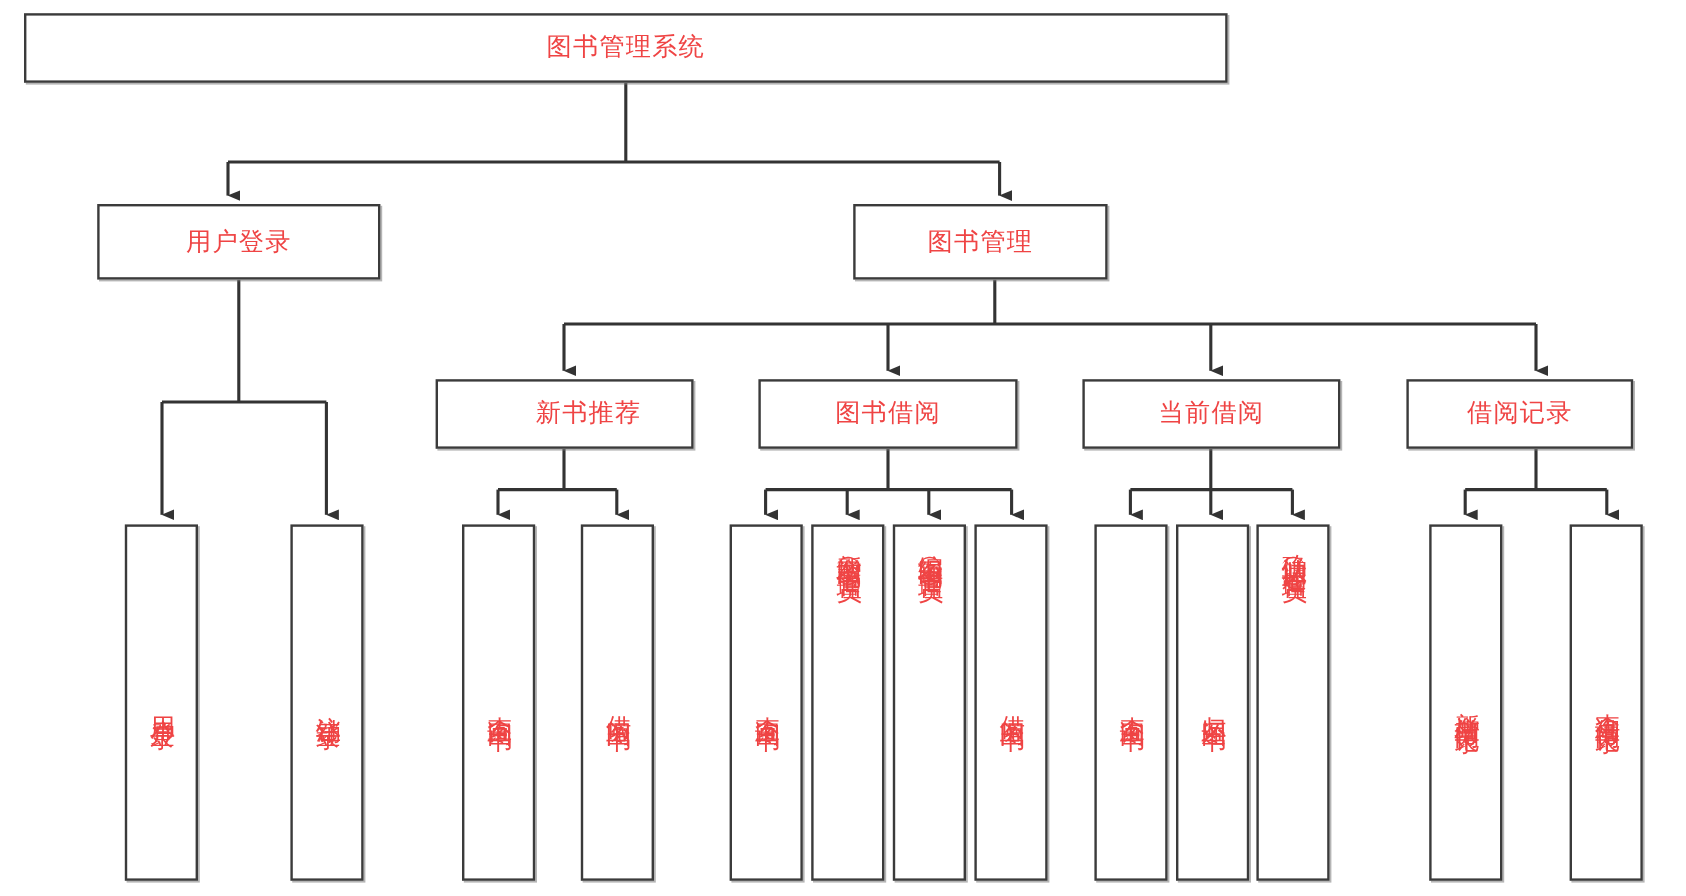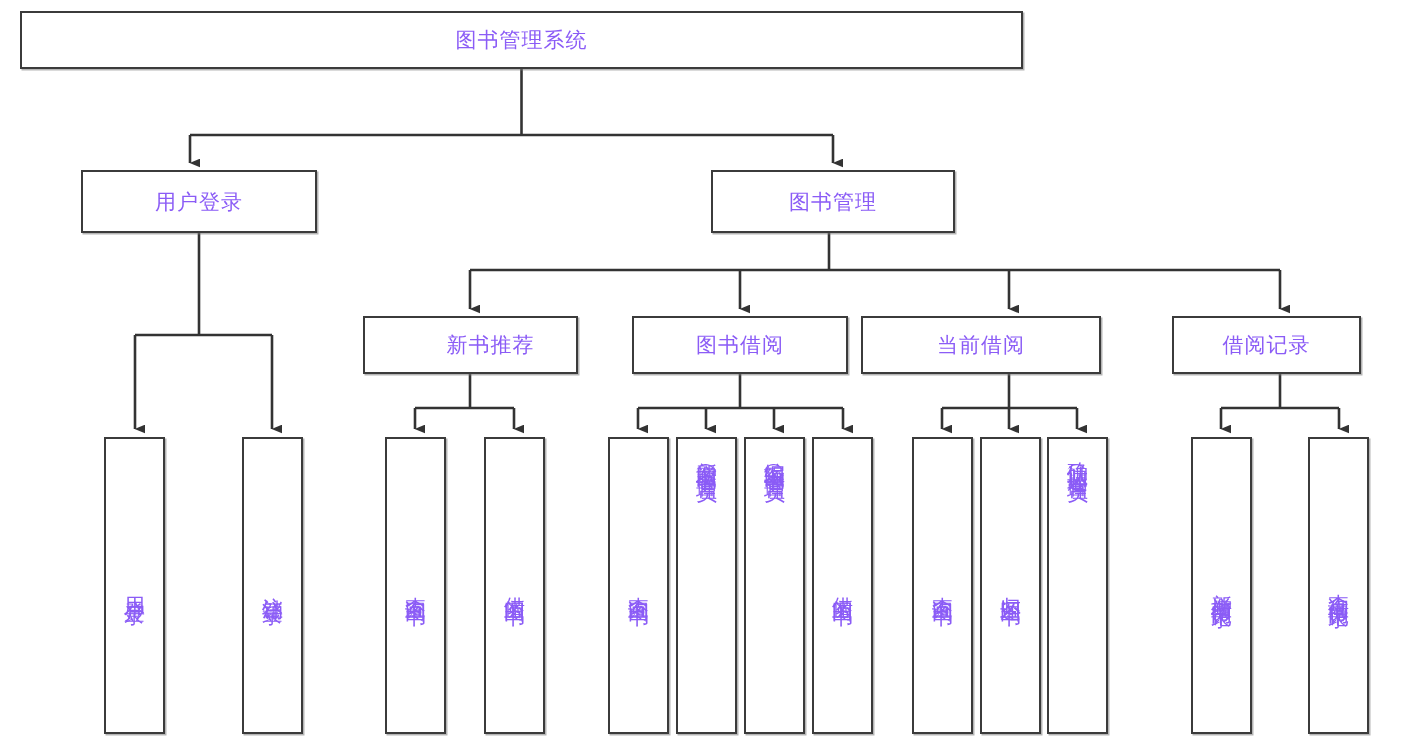--- a/index.html
+++ b/index.html
@@ -9,21 +9,21 @@
     overflow:hidden;position:relative;
   }
   #diagram{position:absolute;left:0;top:0;width:1405px;height:747px;}
 
   .node{
     position:absolute;box-sizing:border-box;
     background:#ffffff;
     border:2px solid #3b3b3b;
     box-shadow:1.5px 1.5px 0 rgba(120,120,120,0.55);
     display:flex;align-items:center;justify-content:center;
-    color:#8b5cf6;
+    color:#ef4444;
   }
   .node .label{
     font-size:21px;letter-spacing:1px;line-height:1.1;
     white-space:nowrap;
   }
 
   
   .leaf .label{
     writing-mode:vertical-rl;
     text-orientation:upright;
@@ -105,31 +105,31 @@
     </g>
   </svg>
 
   <div class="node" style="left:20px;top:11px;width:1003px;height:58px;">
     <span class="label">图书管理系统</span>
   </div>
 
   <div class="node" style="left:81px;top:170px;width:236px;height:63px;">
     <span class="label">用户登录</span>
   </div>
-  <div class="node" style="left:711px;top:170px;width:244px;height:63px;">
+  <div class="node" style="left:711px;top:170px;width:212px;height:63px;">
     <span class="label">图书管理</span>
   </div>
 
   <div class="node" style="left:363px;top:316px;width:215px;height:58px;padding-left:40px;">
     <span class="label">新书推荐</span>
   </div>
   <div class="node" style="left:632px;top:316px;width:216px;height:58px;text-align:right;">
     <span class="label">图书借阅</span>
   </div>
-  <div class="node" style="left:861px;top:316px;width:240px;height:58px;">
+  <div class="node" style="left:902px;top:316px;width:215px;height:58px;">
     <span class="label">当前借阅</span>
   </div>
   <div class="node" style="left:1172px;top:316px;width:189px;height:58px;">
     <span class="label">借阅记录</span>
   </div>
 
   <div class="node leaf mid" style="left:104px;top:437px;width:61px;height:297px;">
     <span class="label">用户登录</span>
   </div>
   <div class="node leaf mid" style="left:242px;top:437px;width:61px;height:297px;">

